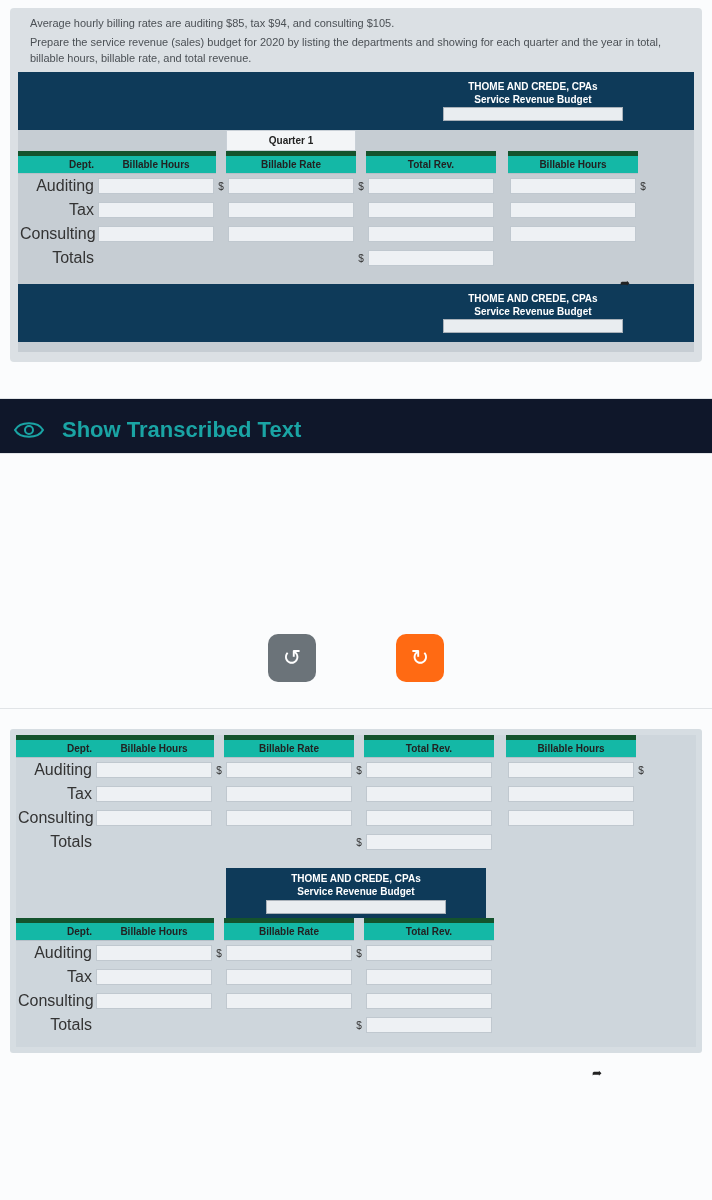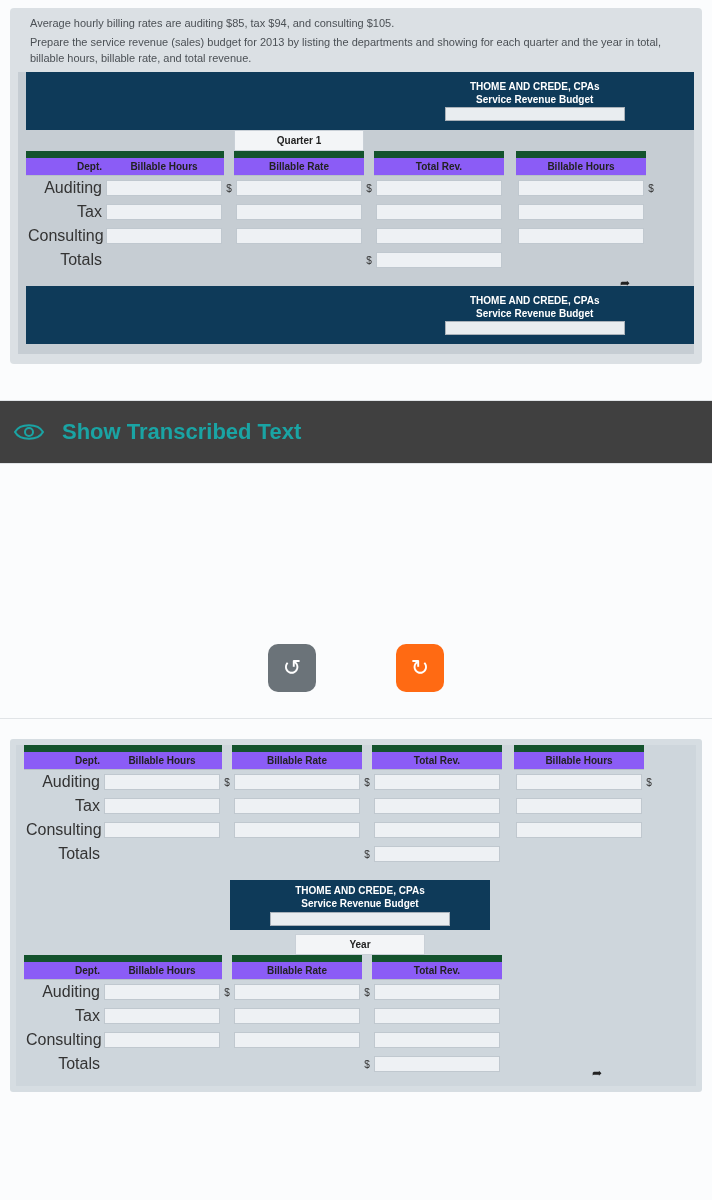--- a/index.html
+++ b/index.html
@@ -14,21 +14,21 @@
   .photo-card {
     margin: 8px 10px 0 10px;
     background: #dbe0e4;
     border-radius: 4px;
     padding: 6px 8px 10px 8px;
     position: relative;
   }
   .instr { color: #4b5055; font-size: 11px; line-height: 1.4; margin: 2px 12px 6px 12px; }
   .instr p { margin-bottom: 4px; }
 
-  .sheet-wrap { background: #c6cdd3; padding: 0 0 10px 8px; margin-top: 2px; }
+  .sheet-wrap { background: #c6cdd3; padding: 0 0 10px 0; margin-top: 2px; }
   .banner-row { display: flex; }
   .banner-pad { flex: 1 1 55%; background: #0e3a59; height: 58px; }
   .banner-cell {
     flex: 1 1 45%;
     background: #0e3a59;
     color: #fff;
     display: flex;
     flex-direction: column;
     align-items: center;
     justify-content: center;
@@ -40,21 +40,21 @@
   .banner-cell .t2 { font-weight: bold; font-size: 10px; }
   .banner-cell .slot { width: 180px; height: 14px; background: #e9edf0; border: 1px solid #a9b1b9; }
 
   .grid, .grid2 { display: grid; }
   .grid {
     grid-template-columns: 78px 120px 10px 130px 10px 130px 12px 130px 10px;
     align-items: center;
     font-size: 10px;
   }
   .grid .cell, .grid2 .cell { padding: 3px 2px; }
-  .hcol { background: #8b5cf6; font-weight: bold; padding: 6px 4px; border-top: 7px solid #14532d; border-bottom: 1px solid #b7c0c8; }
+  .hcol { background: #14b8a6; font-weight: bold; padding: 6px 4px; border-top: 5px solid #14532d; border-bottom: 1px solid #b7c0c8; }
   .qhdr-row { grid-template-columns: 78px 120px 10px 130px 10px 130px 12px 130px 10px; }
   .qhdr { background: #f3f5f7; font-weight: bold; text-align: center; padding: 4px 0; grid-column: 4 / 5; border: 1px solid #c9d0d7; font-size: 10px; }
 
   .dept-label { font-weight: bold; color: #222; text-align: right; padding-right: 6px; font-size: 10px; }
   .row-label { color: #333; text-align: right; padding-right: 6px; font-size: 16px; }
   .fld {
     background: #eef1f4;
     border: 1px solid #c0c8cf;
     height: 16px;
     width: 100%;
@@ -65,24 +65,24 @@
   .banner2 { margin-top: 14px; }
   .qhdr3-row { grid-template-columns: 78px 120px 10px 130px 1fr; }
 
   
   .show-bar {
     display: flex;
     align-items: center;
     gap: 18px;
     border-top: 1px solid #e1e4e7;
     border-bottom: 1px solid #e1e4e7;
-    padding: 18px 18px 18px 14px;
+    padding: 18px 18px 10px 14px;
     margin-top: 36px;
     margin-bottom: 180px;
-    background: #404040;
+    background: #0f172a;
   }
   .eye-icon { width: 30px; height: 22px; position: relative; }
   .eye-icon svg { width: 30px; height: 22px; display: block; }
   .show-bar .txt { color: #1aa4a4; font-weight: bold; font-size: 22px; }
 
   
   .actions {
     display: flex;
     gap: 80px;
     justify-content: center;
@@ -139,21 +139,21 @@
   .yr-hdr { background: #f3f5f7; font-weight: bold; text-align: center; padding: 4px 0; border: 1px solid #c9d0d7; font-size: 10px; margin: 4px auto 0 auto; width: 130px; }
 
   .cursor { position: absolute; font-size: 12px; }
 </style>
 </head>
 <body>
 
 <div class="photo-card">
   <div class="instr">
     <p>Average hourly billing rates are auditing $85, tax $94, and consulting $105.</p>
-    <p>Prepare the service revenue (sales) budget for 2013 by listing the departments and showing for each quarter and the year in total, billable hours, billable rate, and total revenue.</p>
+    <p>Prepare the service revenue (sales) budget for 2020 by listing the departments and showing for each quarter and the year in total, billable hours, billable rate, and total revenue.</p>
   </div>
 
   <div class="sheet-wrap">
     <div class="banner-row">
       <div class="banner-pad"></div>
       <div class="banner-cell">
         <div class="t1">THOME AND CREDE, CPAs</div>
         <div class="t2">Service Revenue Budget</div>
         <div class="slot"></div>
       </div>
@@ -372,23 +372,20 @@
       <div class="cell"></div>
         <div class="cell"></div>
         <div class="cell"></div>
     </div>
 
     <div class="mini-banner">
       <div>THOME AND CREDE, CPAs</div>
       <div>Service Revenue Budget</div>
       <div class="slot"></div>
     </div>
-    <div style="display:flex; justify-content:center;">
-      <div class="yr-hdr">Year</div>
-    </div>
 
     <div class="year-grid">
       <div class="cell hcol dept-label">Dept.</div>
       <div class="cell hcol" style="text-align:center">Billable Hours</div>
       <div class="cell"></div>
       <div class="cell hcol" style="text-align:center">Billable Rate</div>
       <div class="cell"></div>
       <div class="cell hcol" style="text-align:center">Total Rev.</div>
     </div>
 

